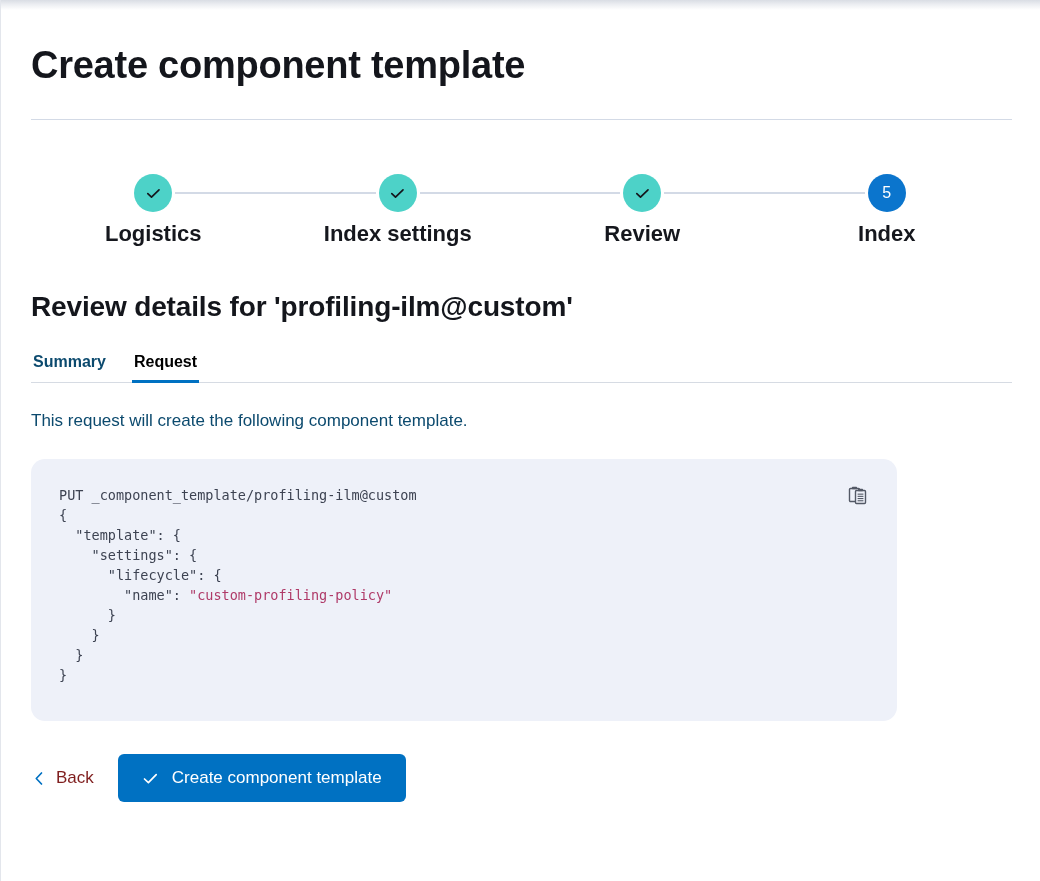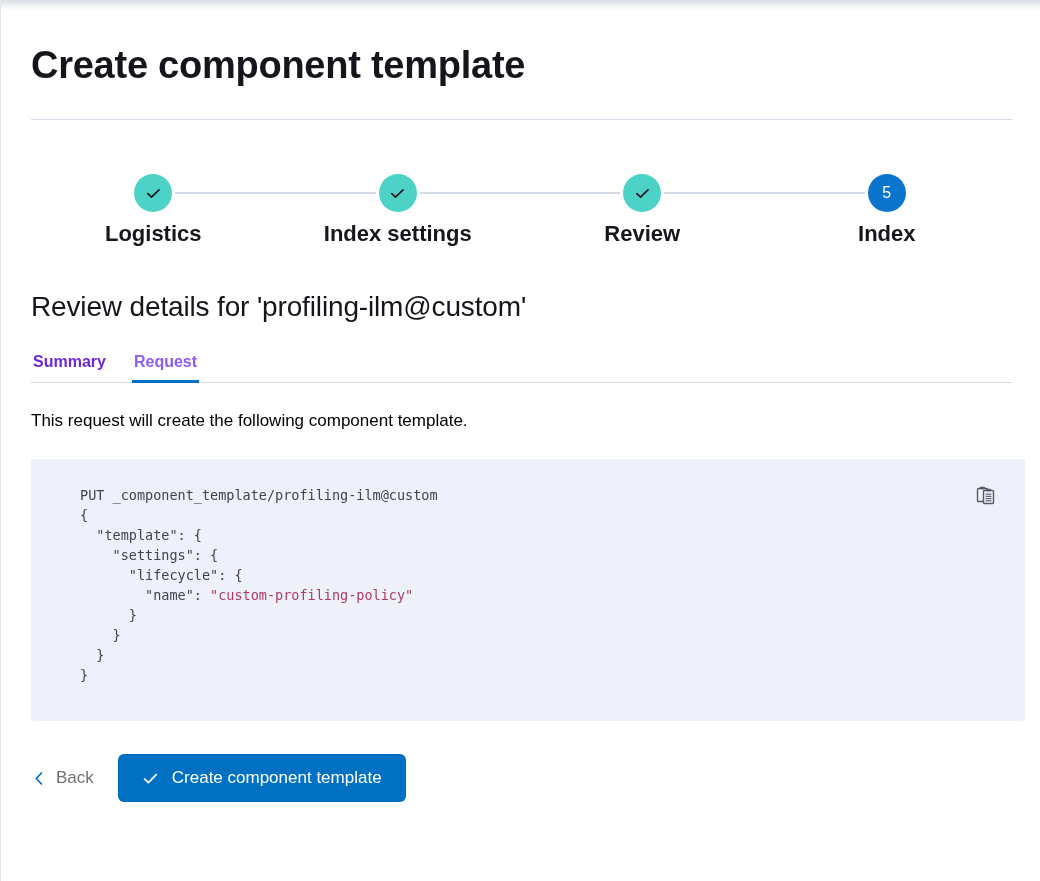--- a/index.html
+++ b/index.html
@@ -111,74 +111,73 @@
     color: #15171d;
     white-space: nowrap;
   }
 
   
   .section-title {
     margin: 0;
     padding-top: 44px;
     font-size: 28px;
     line-height: 36px;
-    font-weight: 400;
+    font-weight: 700;
     letter-spacing: -0.15px;
     color: #14161c;
   }
 
   
   .tabs {
     display: flex;
     gap: 24px;
     margin-top: 26px;
     position: relative;
     border-bottom: 1px solid #d6dbe3;
     width: 981px;
   }
   .tab {
     position: relative;
     padding: 0 2px 9px 2px;
     font-size: 16px;
     font-weight: 700;
     line-height: 22px;
-    color: #6d28d9;
+    color: #0c4a6e;
     background: none;
     border: none;
     cursor: pointer;
     font-family: "Liberation Sans", sans-serif;
   }
-  .tab.active { color: #8b5cf6; }
+  .tab.active { color: #000000; }
   .tab.active::after {
     content: "";
     position: absolute;
     left: 0; right: 0; bottom: -1px;
     height: 3px;
     background: #0071c2;
   }
 
   
   .description {
     margin: 0;
     padding-top: 26px;
     font-size: 17px;
     line-height: 24px;
-    color: #000000;
+    color: #0c4a6e;
   }
 
   
   .code-panel {
     position: relative;
     margin-top: 26px;
-    width: 994px;
+    width: 866px;
     height: 262px;
     background: #eef1f9;
-    border-radius: 3px;
+    border-radius: 14px;
     overflow: hidden;
-    padding-left: 21px;
   }
   .code-block {
     margin: 0;
     padding: 26px 0 0 28px;
     font-family: "DejaVu Sans Mono", "Liberation Mono", monospace;
     font-size: 13.5px;
     line-height: 20px;
     color: #3d4352;
     white-space: pre;
     tab-size: 2;
@@ -206,21 +205,21 @@
     gap: 22px;
     margin-top: 33px;
   }
   .back-link {
     display: inline-flex;
     align-items: center;
     gap: 10px;
     font-size: 17px;
     line-height: 24px;
     font-weight: 400;
-    color: #737373;
+    color: #7f1d1d;
     text-decoration: none;
     cursor: pointer;
     background: none;
     border: none;
     padding: 6px 2px;
     font-family: "Liberation Sans", sans-serif;
   }
   .primary-btn {
     display: inline-flex;
     align-items: center;

